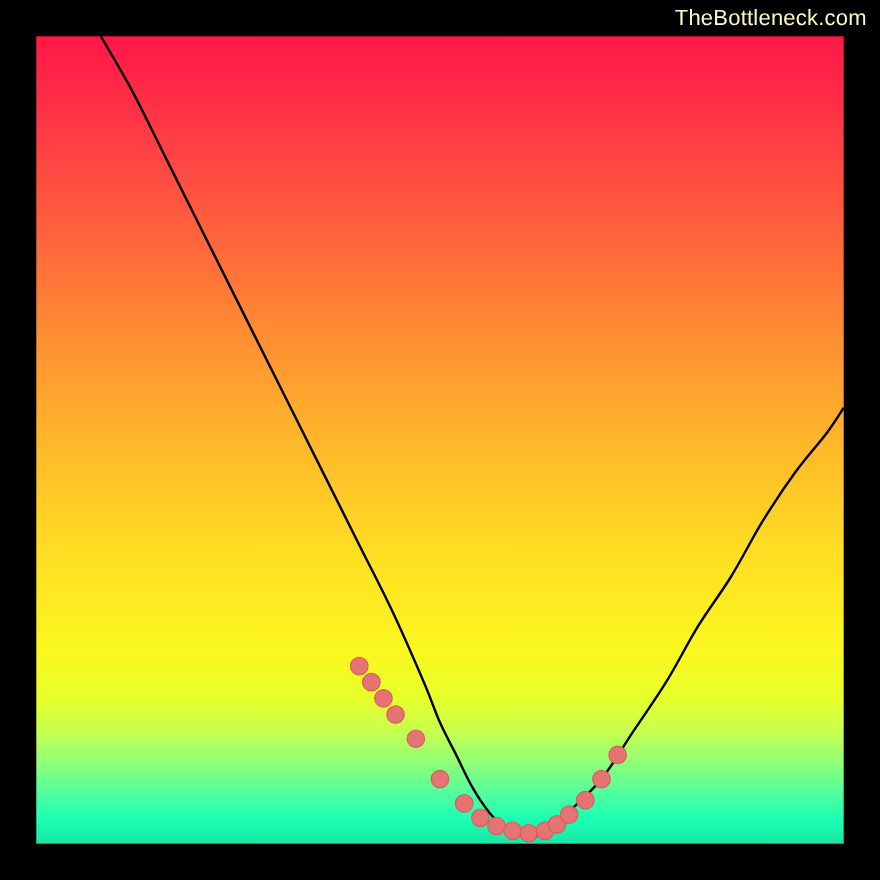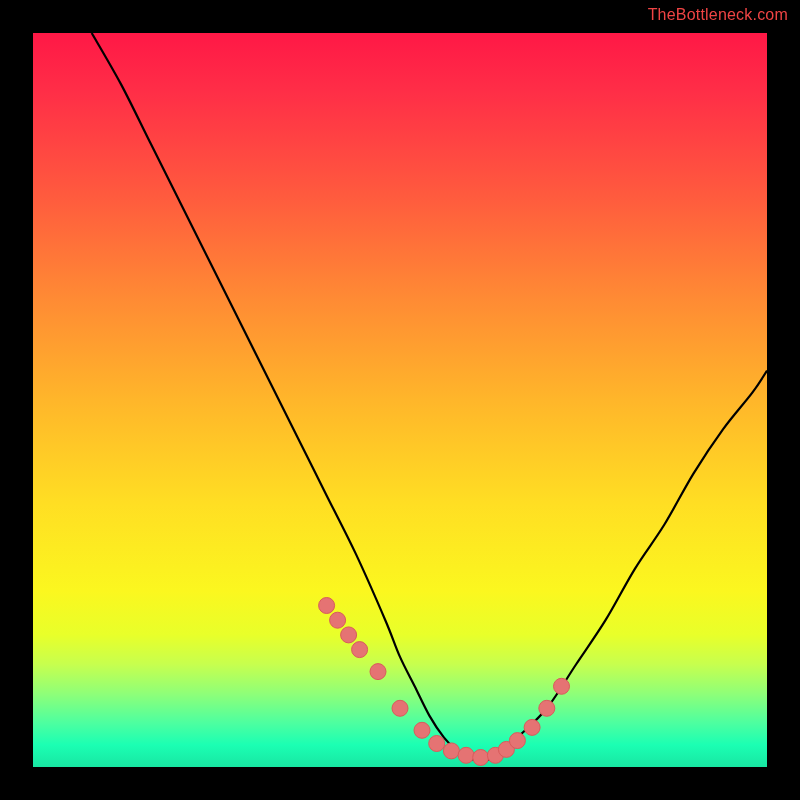--- a/index.html
+++ b/index.html
@@ -38,22 +38,22 @@
       #8fff78 90%,
       #4dffa0 94%,
       #1bffb3 97%,
       #18e6a2 100%
     );
   }
   .watermark {
     position: absolute;
     top: 6px;
     right: 12px;
-    color: #ef4444;
-    font-size: 16px;
+    color: #fef9c3;
+    font-size: 20px;
     font-weight: 400;
     letter-spacing: 0.2px;
     user-select: none;
     margin-left: 20px;
   }
   svg.curve-layer {
     position: absolute;
     left: 0;
     top: 0;
     width: 734px;

